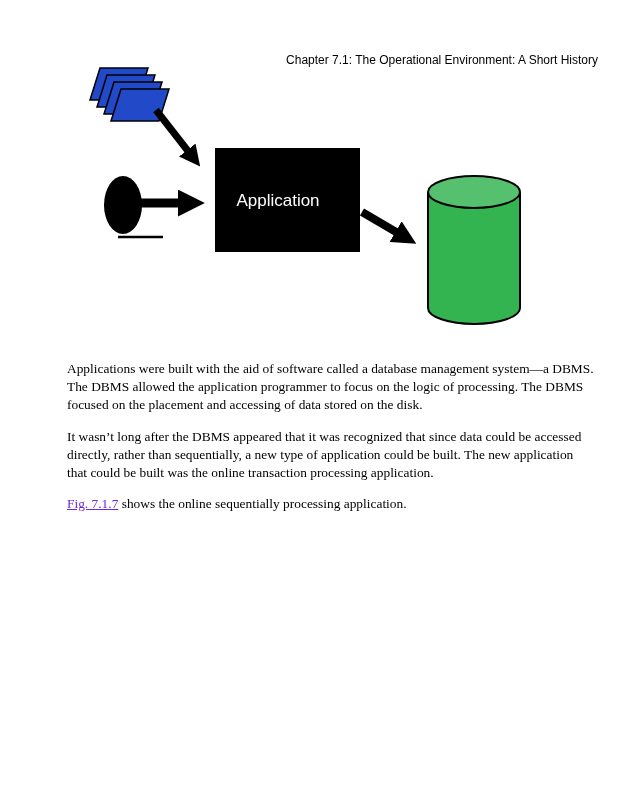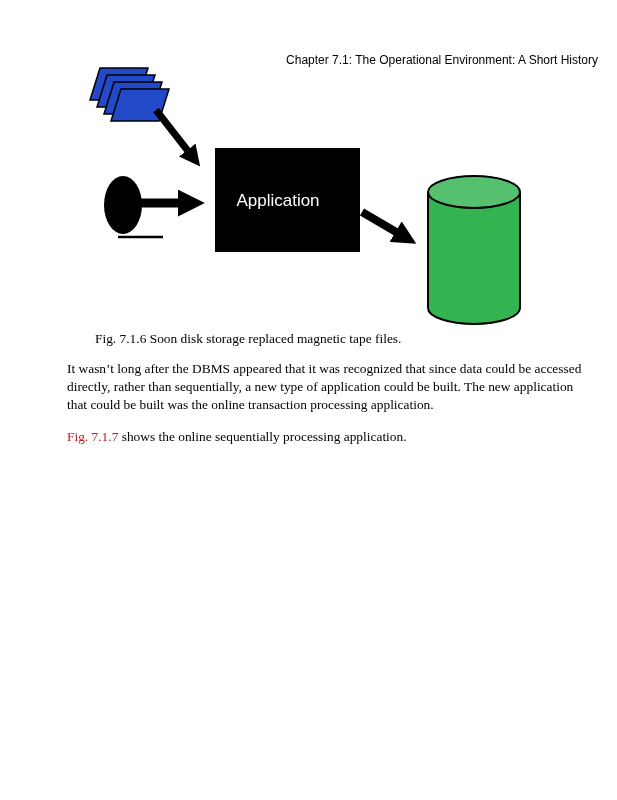--- a/index.html
+++ b/index.html
@@ -47,21 +47,22 @@
     font-size: 21px;
     font-weight: bold;
     margin: 0 0 20px 0;
   }
   .content p {
     font-size: 13.4px;
     line-height: 1.36;
     margin: 0 0 13px 0;
   }
   a.fig-link {
-    color: #b91c1c;
+    color: #6d28d9;
+    text-decoration: underline;
     cursor: pointer;
   }
   .page-number {
     position: absolute;
     top: 727px;
     right: 45px;
     font-size: 15px;
   }
 </style>
 </head>
@@ -100,24 +101,24 @@
     </g>
 
     <line x1="342" y1="152" x2="388" y2="179" stroke="#000000" stroke-width="8" marker-end="url(#ah)"></line>
 
     <g stroke="#000000" stroke-width="2">
       <path d="M408,132 L408,248 A46,16 0 0 0 500,248 L500,132" fill="#33b450"></path>
       <ellipse cx="454" cy="132" rx="46" ry="16" fill="#55c06e"></ellipse>
     </g>
   </svg>
 
-  <div class="caption">Fig. 7.1.6 Soon disk storage replaced magnetic tape files.</div>
 
   <div class="content">
 
+    <p>Applications were built with the aid of software called a database management system—a DBMS. The DBMS allowed the application programmer to focus on the logic of processing. The DBMS focused on the placement and accessing of data stored on the disk.</p>
 
     <p>It wasn’t long after the DBMS appeared that it was recognized that since data could be accessed directly, rather than sequentially, a new type of application could be built. The new application that could be built was the online transaction processing application.</p>
 
     <p><a class="fig-link">Fig. 7.1.7</a><span> shows the online sequentially processing application.</span></p>
   </div>
 
   <div class="page-number">268</div>
 
 </div>
 

